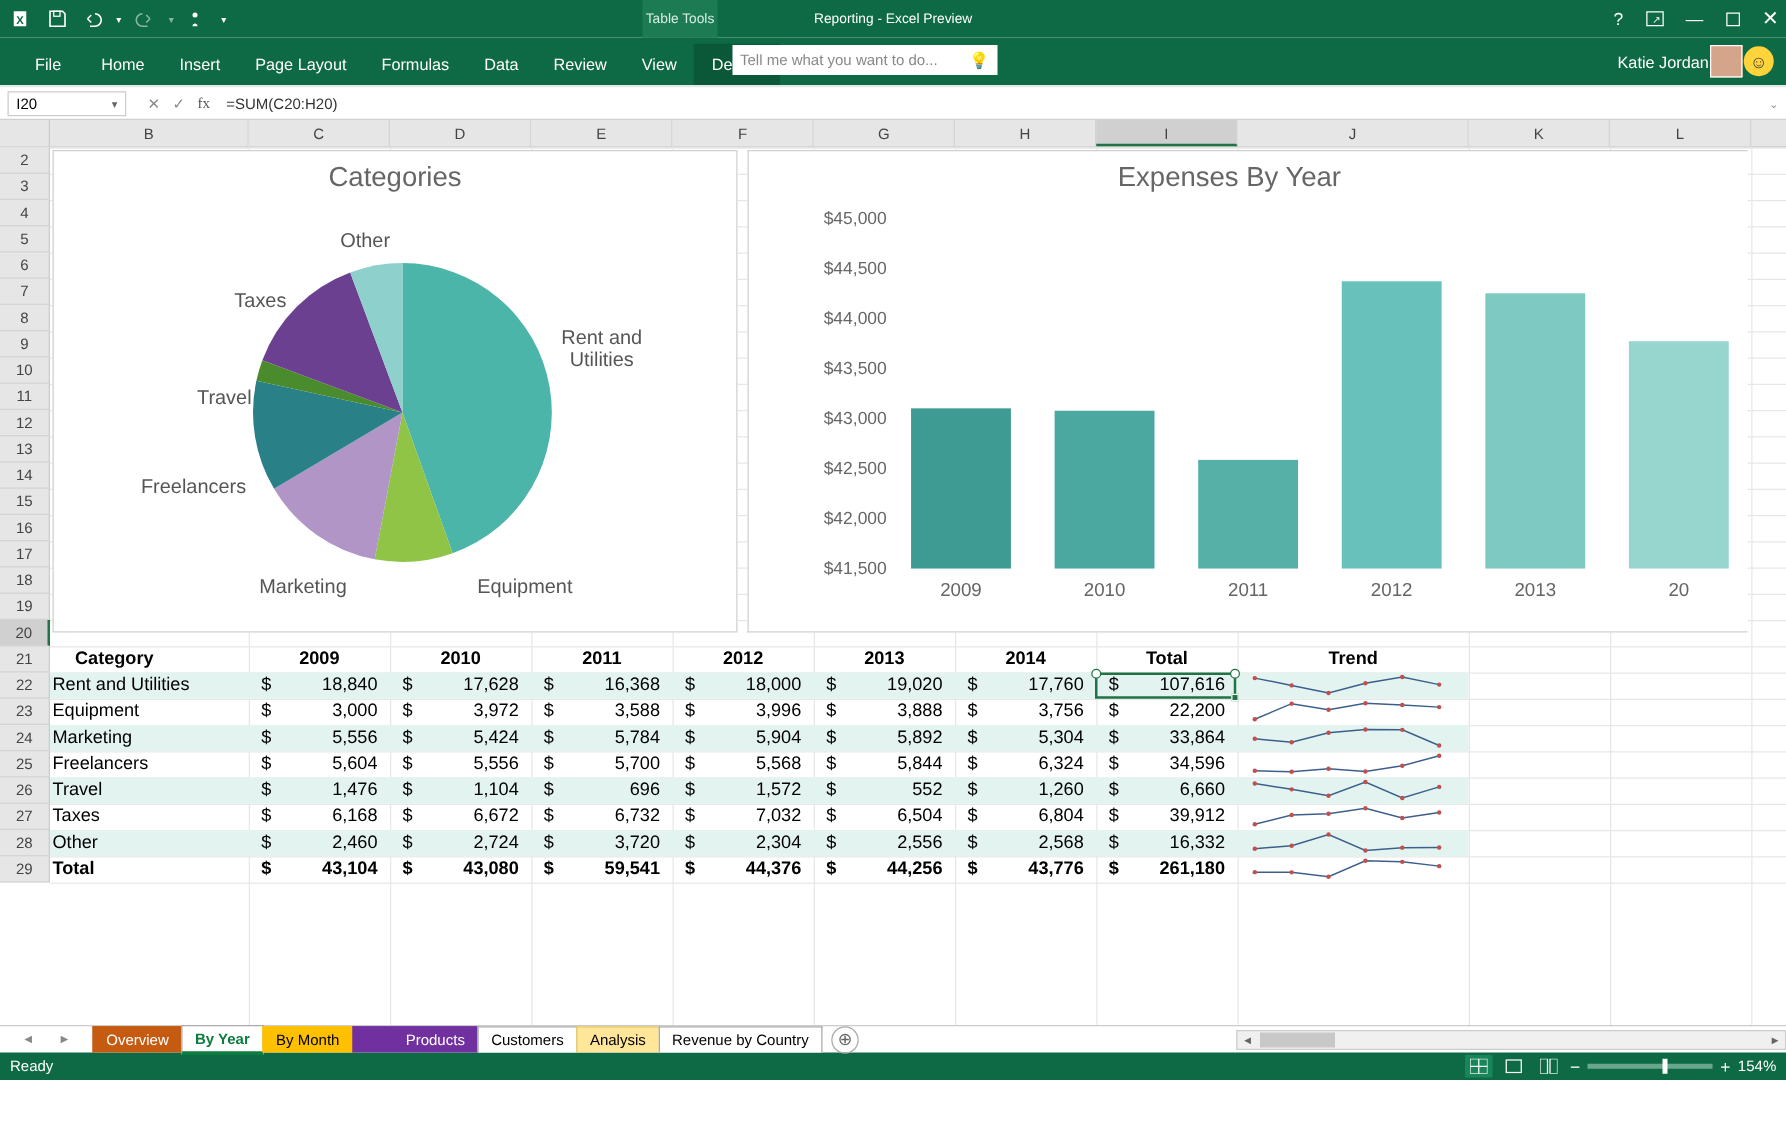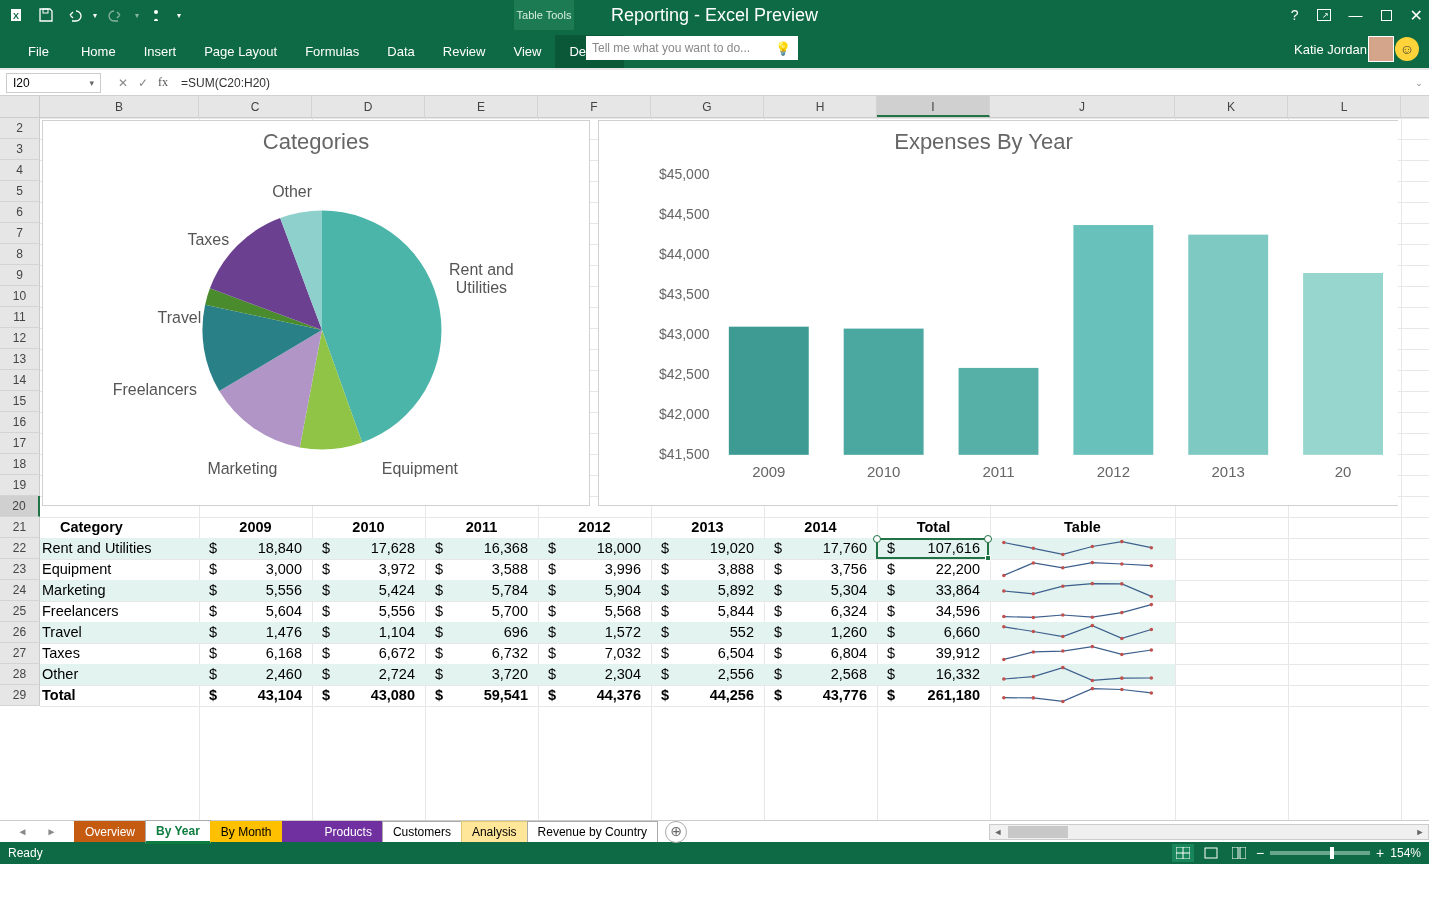--- a/index.html
+++ b/index.html
@@ -4,21 +4,21 @@
 <style>
   * { box-sizing: border-box; margin: 0; padding: 0; }
   body { font-family: "Segoe UI", Arial, sans-serif; font-size: 12px; background: #fff; overflow: hidden; width: 1429px; height: 914px; }
   
   
   .title-bar { background: #0e6a44; color: #fff; height: 30px; display: flex; align-items: center; position: relative; }
   .qat { display: flex; align-items: center; gap: 4px; padding-left: 6px; }
   .qat-btn { width: 24px; height: 24px; display: flex; align-items: center; justify-content: center; color: #fff; cursor: pointer; }
   .qat-btn svg { width: 16px; height: 16px; fill: #fff; }
   .table-tools { position: absolute; left: 514px; top: 0; height: 30px; width: 60px; background: #1d7b53; color: #d6eee2; font-size: 11px; display: flex; align-items: center; justify-content: center; }
-  .title-text { position: absolute; left: 50%; transform: translateX(-50%); font-size: 18px; }
+  .title-text { position: absolute; left: 50%; transform: translateX(-50%); font-size: 11px; }
   .window-controls { position: absolute; right: 6px; top: 0; display: flex; align-items: center; gap: 18px; height: 30px; }
   .win-btn { color: #fff; font-size: 14px; cursor: pointer; }
   
   
   .ribbon-tabs { background: #0e6a44; height: 38px; display: flex; align-items: flex-end; color: #fff; padding-left: 10px; position: relative; }
   .ribbon-tab { padding: 9px 14px; font-size: 13px; cursor: pointer; }
   .ribbon-tab.file { padding: 9px 18px; }
   .ribbon-tab.active { background: #0b5838; }
   .tellme { position: absolute; left: 586px; top: 6px; width: 212px; height: 24px; background: #fff; border: none; padding: 0 6px; font-size: 12px; color: #888; display: flex; align-items: center; justify-content: space-between; }
   .tellme-bulb { color: #f5a623; font-size: 13px; }
@@ -341,21 +341,21 @@
     <div class="table-area" id="data-table">
         <div class="trow">
           <div class="tcell header" style="width:159px;padding-left:20px;">Category</div>
           <div class="tcell header" style="width:113px;text-align:center;">2009</div>
           <div class="tcell header" style="width:113px;text-align:center;">2010</div>
           <div class="tcell header" style="width:113px;text-align:center;">2011</div>
           <div class="tcell header" style="width:113px;text-align:center;">2012</div>
           <div class="tcell header" style="width:113px;text-align:center;">2013</div>
           <div class="tcell header" style="width:113px;text-align:center;">2014</div>
           <div class="tcell header" style="width:113px;text-align:center;">Total</div>
-          <div class="tcell header" style="width:185px;text-align:center;">Table</div>
+          <div class="tcell header" style="width:185px;text-align:center;">Trend</div>
         </div>
         <div class="trow zebra">
           <div class="tcell" style="width:159px;padding-left:2px;">Rent and Utilities</div>
           <div class="tcell money " style="width:113px">
             <span class="ds">$</span>
             <span>18,840</span>
           </div>
           <div class="tcell money " style="width:113px">
             <span class="ds">$</span>
             <span>17,628</span>

